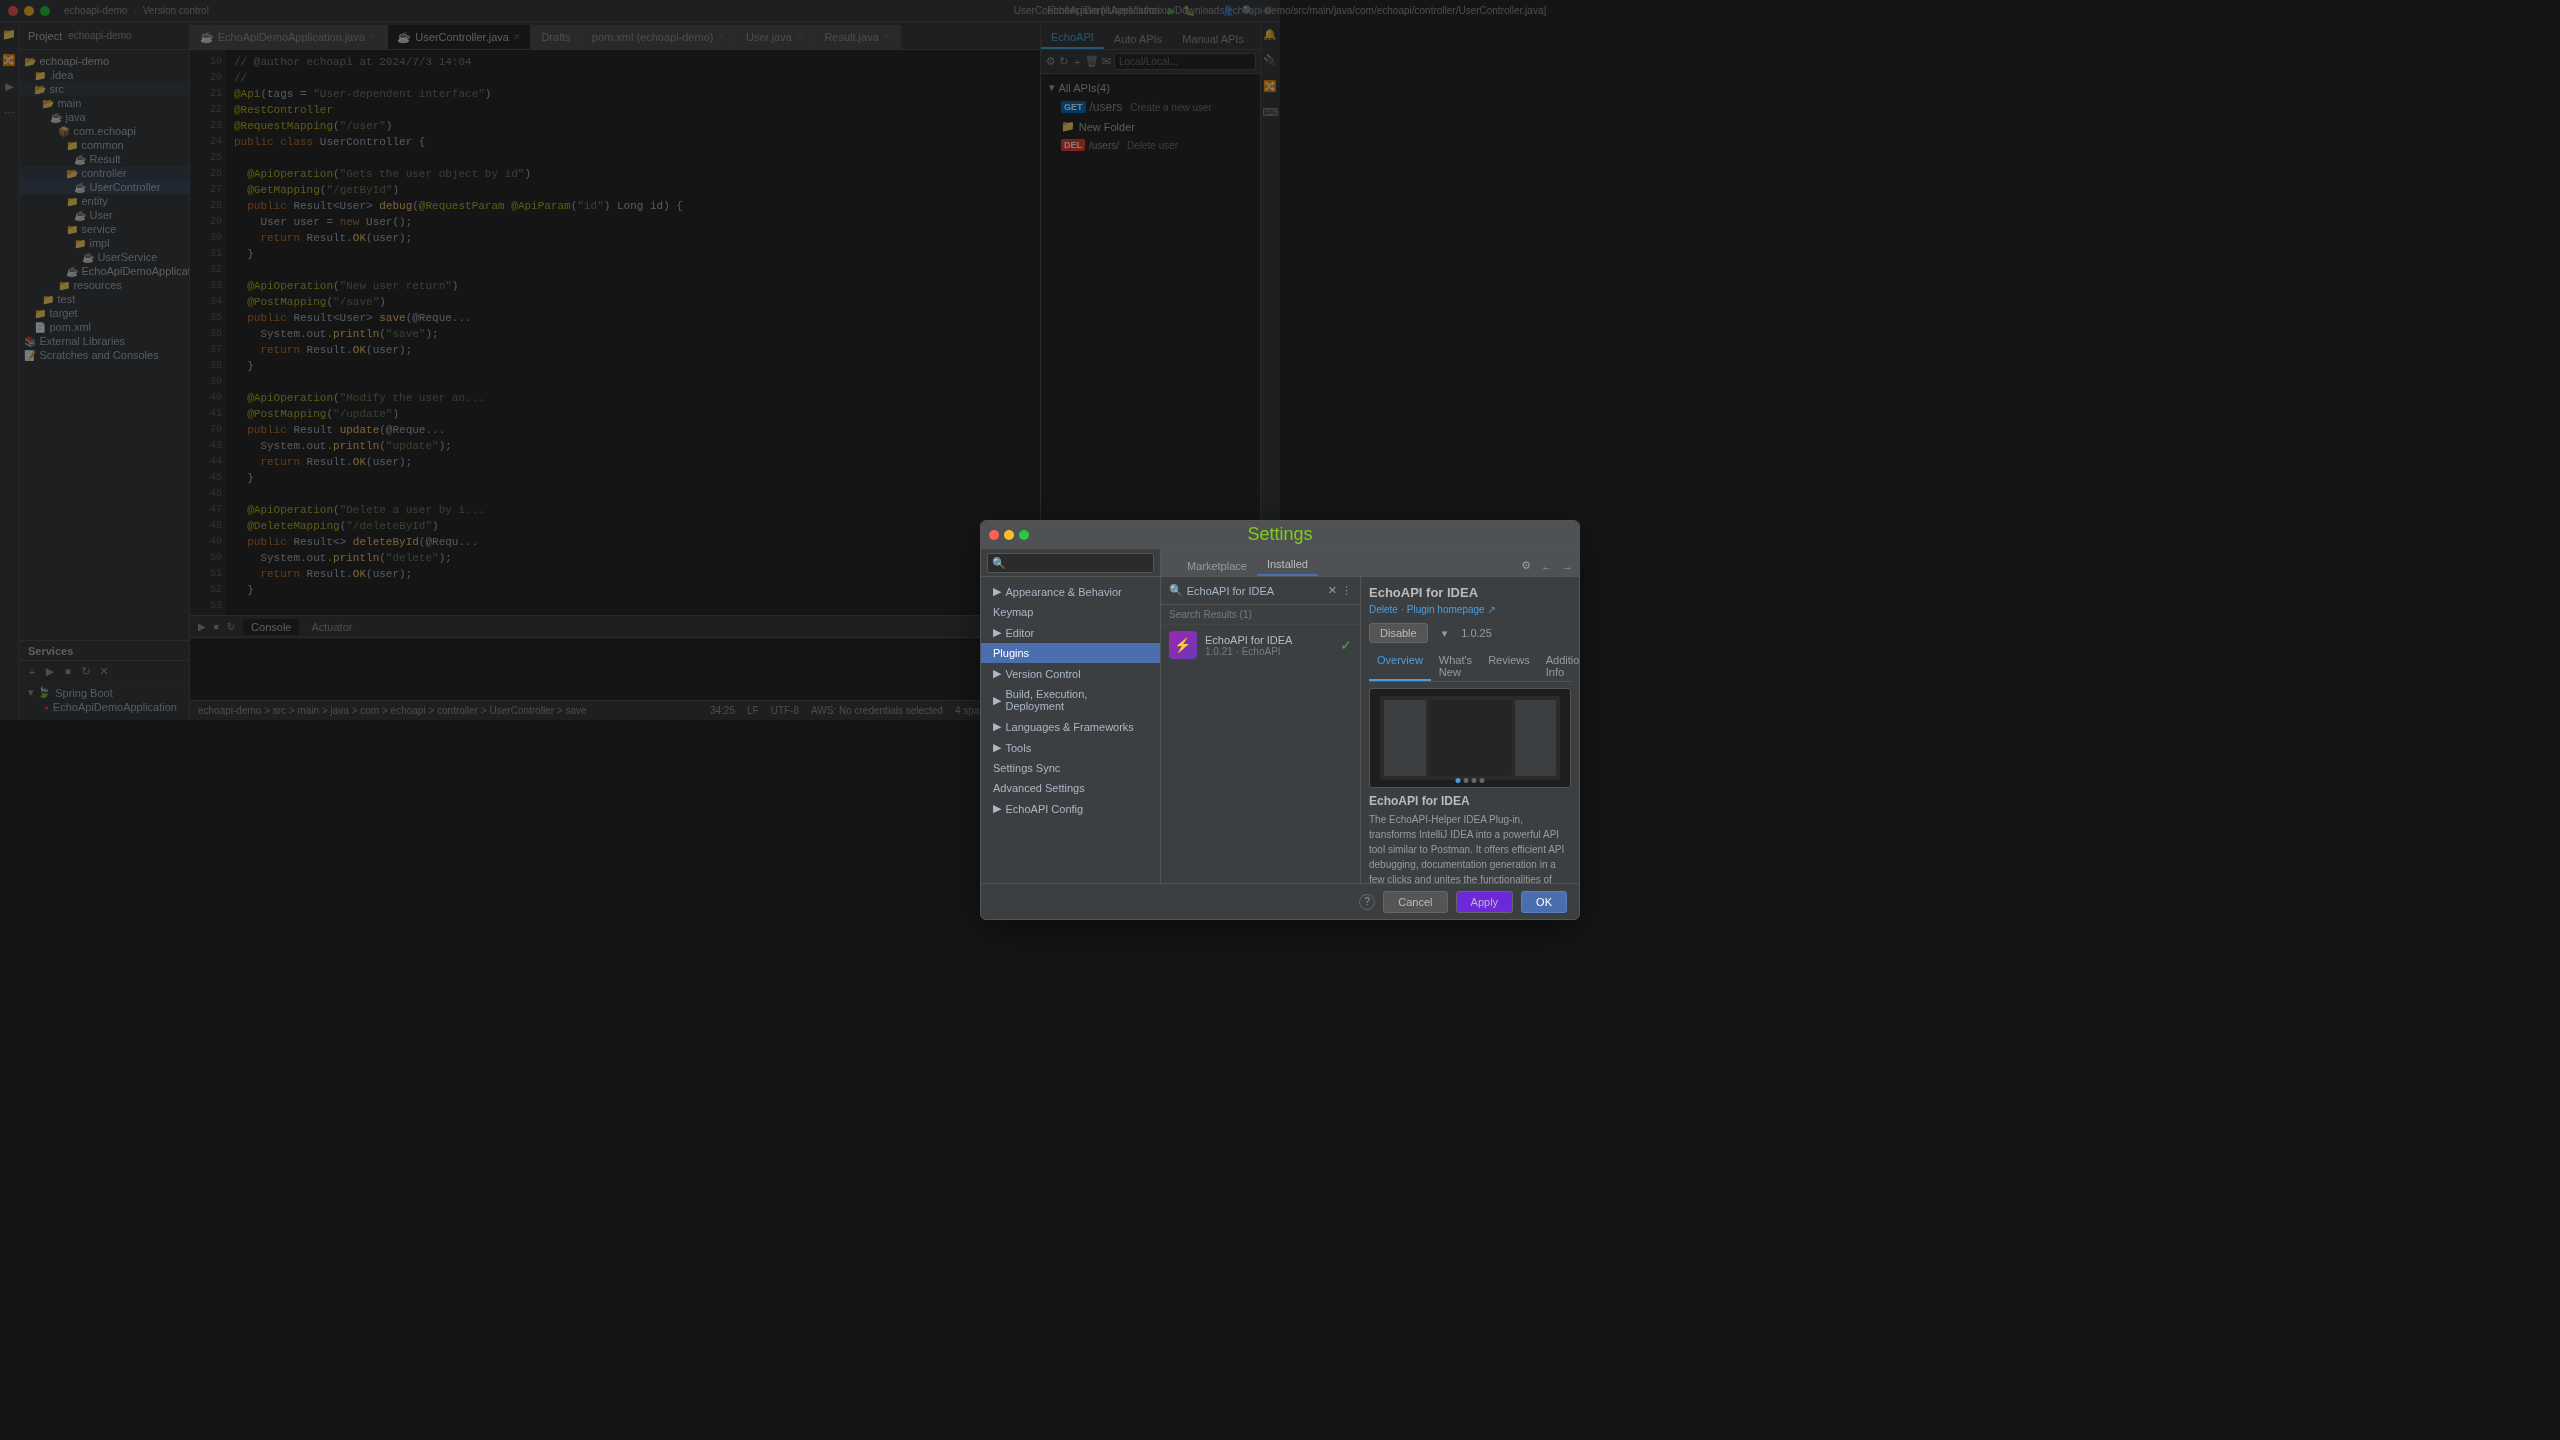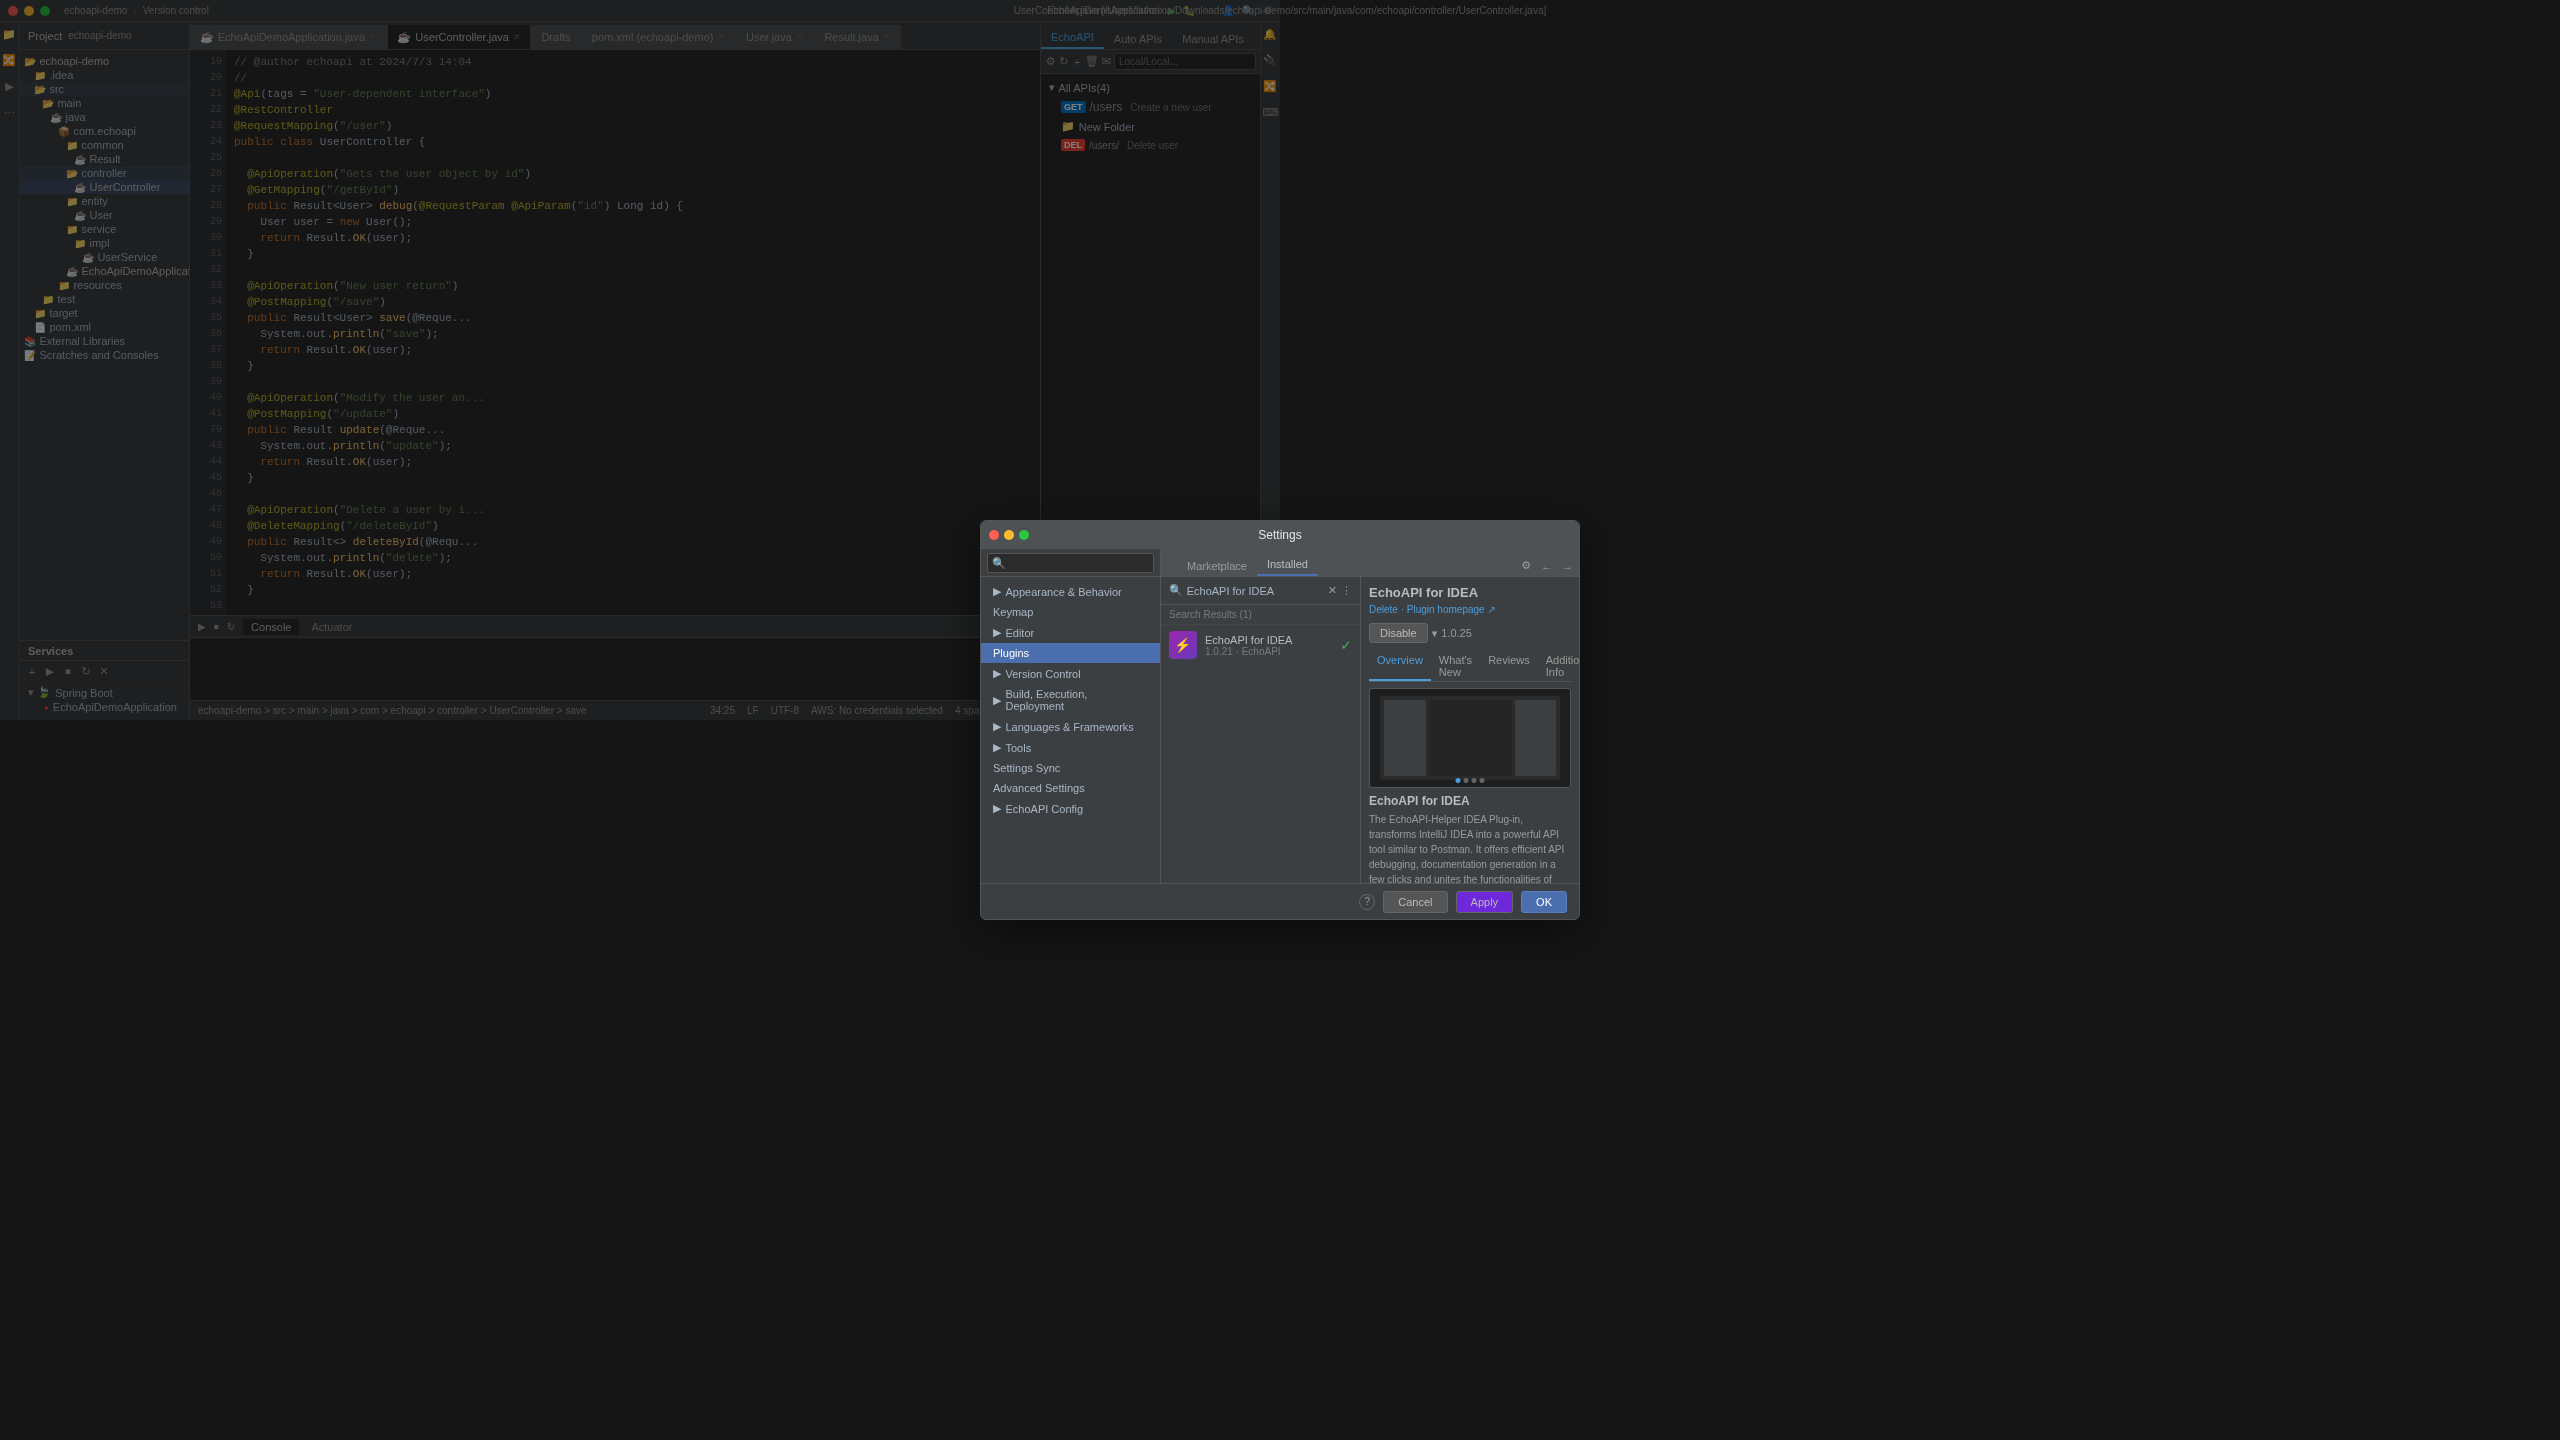--- a/index.html
+++ b/index.html
@@ -334,22 +334,22 @@
       height: 28px;
       display: flex;
       align-items: center;
       justify-content: center;
       border-bottom: 1px solid #555;
       position: relative;
       background: #4e5254;
       border-radius: 6px 6px 0 0;
     }
     .modal-title {
-      font-size: 12px;
-      color: #e5e5e5;
+      font-size: 18px;
+      color: #84cc16;
       text-align: right;
     }
     .modal-traffic {
       position: absolute;
       left: 8px;
       display: flex;
       gap: 5px;
     }
 
     .modal-body {
@@ -474,21 +474,21 @@
       font-size: 10px;
       color: #4b9ede;
       margin-bottom: 8px;
       display: flex;
       gap: 4px;
     }
 
     .plugin-detail-actions {
       display: flex;
       align-items: center;
-      gap: 4px;
+      gap: 14px;
       margin-bottom: 8px;
     }
 
     .btn-disable {
       padding: 3px 10px;
       background: #555;
       color: #bbbbbb;
       border: 1px solid #666;
       border-radius: 3px;
       font-size: 11px;

